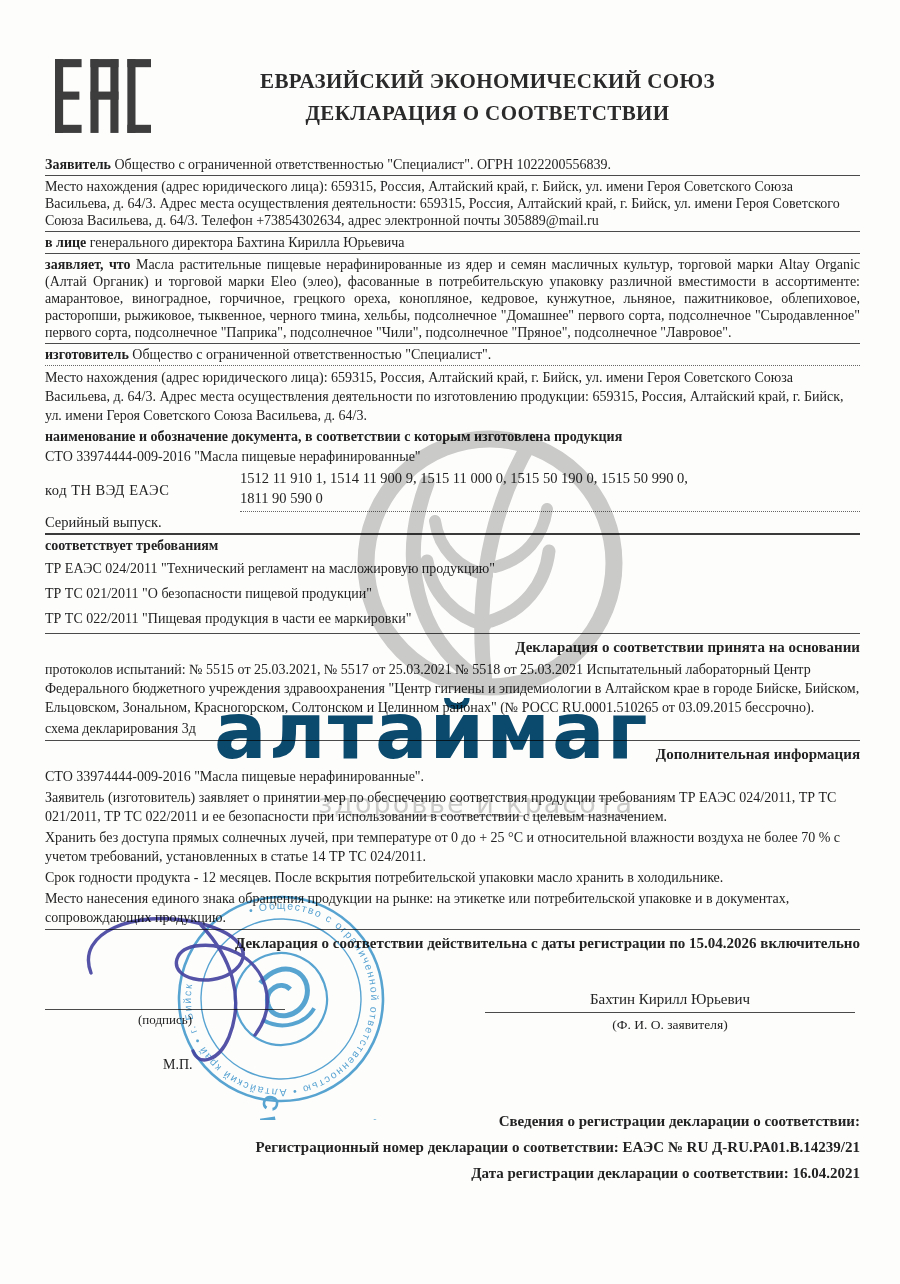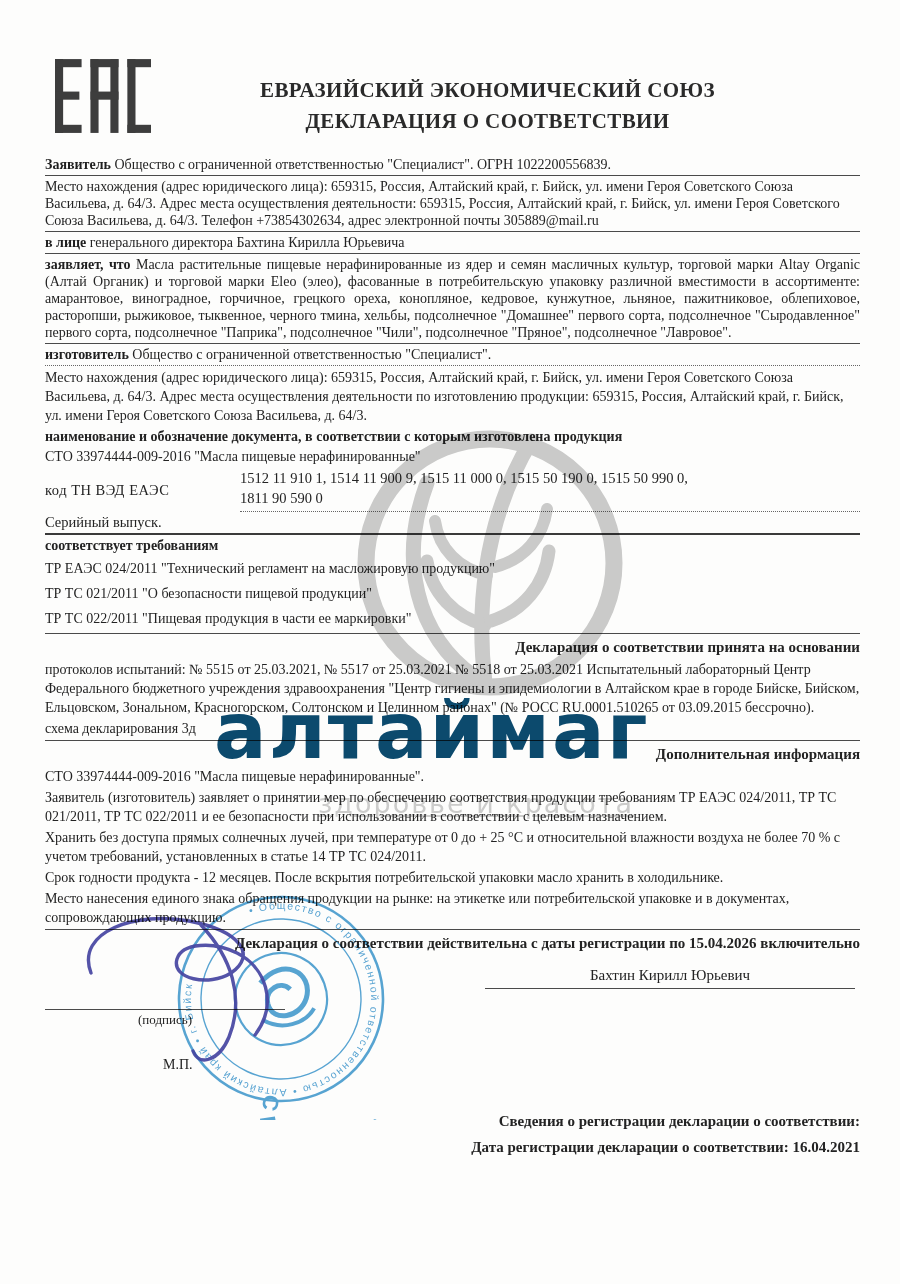--- a/index.html
+++ b/index.html
@@ -8,21 +8,21 @@
     width:900px;height:1284px;
     margin:0 auto;
     background:#fdfdfc;
     font-family:"Liberation Serif", serif;
     color:#232323;
     box-sizing:border-box;
     padding:50px 40px 0 45px;
     overflow:hidden;
   }
   
-  .hdr{display:flex;align-items:center;margin-bottom:10px;}
+  .hdr{display:flex;align-items:flex-start;margin-bottom:10px;}
   .eac{width:120px;flex:0 0 120px;padding-left:10px;}
   .titles{flex:1;text-align:center;padding-top:16px;padding-right:60px;}
   .title-line{font-size:21px;font-weight:bold;letter-spacing:.4px;line-height:1.5;color:#2a2a2a;}
   
   .rule{border-top:1px solid #4a4a4a;margin:2px 0;height:0;}
   .rule.thick{border-top:2px solid #3a3a3a;}
   .rule.dotted{border-top:1px dotted #666;}
   
   .p{font-size:14px;line-height:17px;margin:2px 0;}
   .p b{color:#1f1f1f;}
@@ -33,21 +33,21 @@
   
   .tnved{display:flex;align-items:center;margin:3px 0 1px 0;}
   .tnved-label{flex:0 0 195px;font-size:14.5px;letter-spacing:.5px;}
   .tnved-codes{flex:1;font-size:14.5px;line-height:20px;border-bottom:1px dotted #666;padding-bottom:3px;}
   
   .sigrow{position:relative;height:148px;margin-top:4px;}
   .sig-left{position:absolute;left:0;top:38px;width:240px;}
   .sig-line{border-bottom:1px solid #4a4a4a;height:14px;}
   .sig-cap{font-size:13px;text-align:center;padding-top:2px;}
   .mp{position:absolute;left:118px;top:100px;font-size:14px;}
-  .sig-right{position:absolute;left:440px;right:5px;top:10px;text-align:center;}
+  .sig-right{position:absolute;left:440px;right:5px;top:34px;text-align:center;}
   .fio{font-size:15px;padding-bottom:4px;}
   .fio-line{border-bottom:1px solid #4a4a4a;height:0;}
   .fio-cap{font-size:13.5px;padding-top:4px;}
   
   .reg{margin-top:6px;}
   .reg .boldline{margin:4px 0 6px 0;}
   
   .wm{position:absolute;pointer-events:none;mix-blend-mode:multiply;z-index:5;}
   .wm-brand{
     left:214px;top:686px;
@@ -178,20 +178,21 @@
 
   <div class="sigrow">
     <div class="sig-left">
       <div class="sig-line"></div>
       <div class="sig-cap">(подпись)</div>
     </div>
     <div class="mp">М.П.</div>
     <div class="sig-right">
       <div class="fio">Бахтин Кирилл Юрьевич</div>
       <div class="fio-line"></div>
+      <div class="fio-cap">(Ф. И. О. заявителя)</div>
     </div>
 
     <div class="stamp-wrap">
       <svg width="470" height="235" viewBox="0 0 470 235">
         <defs>
           <path id="arcOuter" d="M 0,-90 A 90,90 0 1,1 -0.02,-90"></path>
           <path id="arcInner" d="M 0,64 A 64,64 0 1,0 0.02,64"></path>
         </defs>
         <g transform="translate(208,114) rotate(-20)" fill="none" stroke="#4a9dd1">
           <circle r="102" stroke-width="2.6"></circle>
@@ -211,16 +212,17 @@
         <g fill="none" stroke="#35349b" stroke-width="3.4" stroke-linecap="round" opacity=".92">
           <path d="M 18,88 C 2,46 64,26 116,36 C 168,46 184,70 158,88 C 136,102 98,94 104,74 C 109,58 140,56 164,68 C 192,82 206,118 182,150"></path>
           <path d="M 128,40 C 158,72 172,112 156,152 C 146,176 126,182 120,166"></path>
         </g>
       </svg>
     </div>
   </div>
 
   <div class="reg">
     <div class="boldline">Сведения о регистрации декларации о соответствии:</div>
+    <div class="boldline">Регистрационный номер декларации о соответствии: ЕАЭС № RU Д-RU.РА01.В.14239/21</div>
     <div class="boldline">Дата регистрации декларации о соответствии: 16.04.2021</div>
   </div>
 
 </div>
 
 </body></html>

